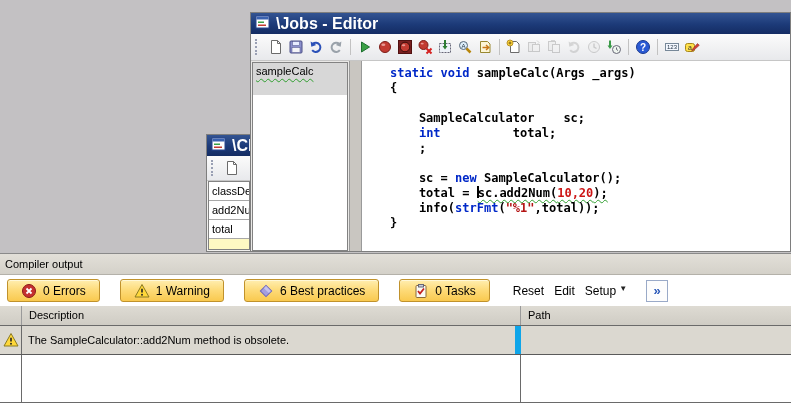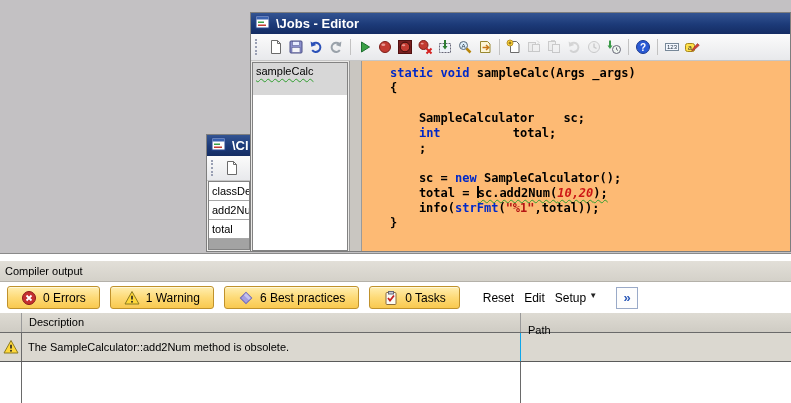--- a/index.html
+++ b/index.html
@@ -1,73 +1,73 @@
 <!DOCTYPE html>
 <html><head>
 <meta charset="utf-8">
 <style>
   html,body{margin:0;padding:0;background:#fff;}
   #stage{position:relative;width:791px;height:403px;background:#c3c1c3;overflow:hidden;
          font-family:"Liberation Sans",sans-serif;}
   .win{position:absolute;border:1px solid #7e7e7e;background:#f0efed;box-sizing:border-box;}
   .titlebar{height:21px;background:linear-gradient(#335492,#1c3a78 55%,#142c63);display:flex;
-            align-items:center;padding:0 4px;gap:5px;color:#fff;font-weight:bold;font-size:13px;
+            align-items:center;padding:0 4px;gap:5px;color:#fff;font-weight:bold;font-size:16px;
             overflow:hidden;white-space:nowrap;}
   .titlebar svg{flex:0 0 auto;}
   .toolbar{height:26px;background:linear-gradient(#fbfbfb,#e8e9ec);border-bottom:1px solid #c6c6c6;
            display:flex;align-items:center;padding:0 3px;gap:2px;overflow:hidden;}
   .grip{width:5px;height:16px;border-left:2px dotted #9aa0b4;margin:0 3px 0 1px;}
   .tbicon{width:18px;height:18px;display:flex;align-items:center;justify-content:center;flex:0 0 auto;}
   .tbicon.disabled{filter:grayscale(1);opacity:.45;}
   .tbsep{width:1px;height:16px;background:#c2c2c2;margin:0 3px;flex:0 0 auto;}
 
   
   #editor-window{left:250px;top:12px;width:541px;height:240px;z-index:2;display:flex;flex-direction:column;}
   .editor-content{flex:1;display:flex;min-height:0;background:#e9e8e6;}
   .method-pane{width:94px;background:#fff;border:1px solid #828282;margin:1px 0 0 1px;overflow:hidden;}
   .method-item{height:32px;line-height:16px;font-size:11px;padding-left:3px;background:#d7d7d7;}
   .sq-label{text-decoration:underline wavy #2f9e2f 1px;text-underline-offset:3px;}
   .splitter{width:11px;background:#c9c6c1;border-left:1px solid #9a9a9a;border-right:1px solid #9a9a9a;margin-left:1px;}
-  .code-area{flex:1;background:#fdba74;overflow:hidden;}
+  .code-area{flex:1;background:#ffffff;overflow:hidden;}
   pre.code{margin:0;padding:5px 0 0 28px;font-family:"DejaVu Sans Mono",monospace;font-size:12px;
            font-weight:bold;line-height:15px;}
   .codeline{height:15px;white-space:pre;}
-  .kw{color:#0028c8;}.pl{color:#000;}.num{color:#cc1616;font-style:italic;}.str{color:#b41414;}
+  .kw{color:#0028c8;}.pl{color:#000;}.num{color:#cc1616;}.str{color:#b41414;}
   .sq{text-decoration:underline wavy #2f9e2f 1px;text-underline-offset:2px;}
   .caret{display:inline-block;width:2px;height:12px;background:#000;vertical-align:-1px;margin-right:-1px;}
 
   
   #behind-window{left:206px;top:134px;width:46px;height:118px;z-index:1;display:flex;flex-direction:column;}
   #behind-window .toolbar{height:24px;}
-  .blist{flex:1;background:#a3a3a3;border:1px solid #828282;margin:0 1px 1px 1px;overflow:hidden;}
+  .blist{flex:1;background:#fef9c3;border:1px solid #828282;margin:0 1px 1px 1px;overflow:hidden;}
   .blist-item{height:18px;line-height:18px;font-size:11px;padding-left:3px;background:#fff;
               border-bottom:1px solid #a8a8a8;white-space:nowrap;}
 
   
   #compiler-window{left:0;top:253px;width:791px;height:150px;z-index:3;background:#fff;border:none;
                    border-top:1px solid #8a8a8a;}
   .cheader{height:20px;background:linear-gradient(#e2dfd8,#d4d1c9);border-bottom:1px solid #b4b1a9;
-           font-size:11px;display:flex;align-items:center;padding-left:5px;color:#000;margin-top:7px;}
+           font-size:11px;display:flex;align-items:center;padding-left:5px;color:#000;}
   .cbuttons{height:31px;display:flex;align-items:center;padding:0 7px;gap:10px;background:#fff;}
   .gold-btn{height:21px;display:flex;align-items:center;gap:6px;padding:0 13px;border:1px solid #c0922c;
             border-radius:3px;background:linear-gradient(#ffeeb0 0%,#fdda77 50%,#f9c94f 100%);
             font-size:12px;color:#000;box-shadow:inset 0 1px 0 #fff8d8;}
   .cicon{width:16px;height:16px;display:flex;align-items:center;justify-content:center;}
   .action{font-size:12px;margin:0 5px;display:flex;align-items:flex-start;gap:3px;color:#000;}
   .drop-arrow{font-size:8px;color:#222;}
   .chev-btn{width:20px;height:20px;border:1px solid #9aaac8;display:flex;align-items:center;
             justify-content:center;color:#2a58b8;font-weight:bold;background:#fdfdfd;font-size:13px;margin-left:4px;}
   .thead{height:19px;display:flex;background:linear-gradient(#dedbd3,#cfccc4);border-bottom:1px solid #6a6a6a;
          font-size:11px;color:#000;}
   .th-icon{width:22px;border-right:1px solid #9a9a9a;box-sizing:border-box;}
   .th-desc{width:499px;border-right:1px solid #9a9a9a;padding-left:7px;line-height:19px;box-sizing:border-box;}
-  .th-path{flex:1;padding-left:7px;line-height:19px;margin-top:8px;}
+  .th-path{flex:1;padding-left:7px;line-height:19px;}
   .trow{height:28px;display:flex;background:#dbd8d0;border-bottom:1px solid #5a5a5a;font-size:11px;align-items:stretch;}
   .td-icon{width:22px;display:flex;align-items:center;justify-content:center;border-right:1px solid #6a6a6a;box-sizing:border-box;}
-  .td-desc{width:499px;display:flex;align-items:center;padding-left:6px;border-right:1px solid #0ea5e9;box-sizing:border-box;}
+  .td-desc{width:499px;display:flex;align-items:center;padding-left:6px;border-right:6px solid #0ea5e9;box-sizing:border-box;}
   .td-path{flex:1;display:flex;align-items:center;padding-left:7px;}
   .tbody-rest{height:47px;position:relative;background:#fff;border-bottom:1px solid #6a6a6a;}
   .vline{position:absolute;top:0;bottom:0;width:1px;background:#6a6a6a;}
 </style>
 </head>
 <body>
 
 <div id="stage">
 
   <div class="win" id="behind-window">
@@ -256,21 +256,21 @@
         <pre class="code"><div class="codeline"><span class="kw">static</span><span class="pl"> </span><span class="kw">void</span><span class="pl"> sampleCalc(Args _args)</span></div><div class="codeline"><span class="pl">{</span></div><div class="codeline">&nbsp;</div><div class="codeline"><span class="pl">    SampleCalculator    sc;</span></div><div class="codeline"><span class="pl">    </span><span class="kw">int</span><span class="pl">          total;</span></div><div class="codeline"><span class="pl">    ;</span></div><div class="codeline">&nbsp;</div><div class="codeline"><span class="pl">    sc = </span><span class="kw">new</span><span class="pl"> SampleCalculator();</span></div><div class="codeline"><span class="pl">    total = </span><span class="caret"></span><span class="pl sq">sc.add2Num(</span><span class="num sq">10,20</span><span class="pl sq">);</span></div><div class="codeline"><span class="pl">    info(</span><span class="kw">strFmt</span><span class="pl">(</span><span class="str">"%1"</span><span class="pl">,total));</span></div><div class="codeline"><span class="pl">}</span></div></pre>
       </div>
     </div>
   </div>
 
   <div class="win" id="compiler-window">
     <div class="cheader">
       <span>Compiler output</span>
     </div>
     <div class="cbuttons">
-      <span style="display:flex;align-items:flex-end;gap:10px">
+      <span style="display:flex;align-items:flex-end;gap:20px">
           <div class="gold-btn">
             <span class="cicon">
               <svg width="16" height="16" viewBox="0 0 16 16">
                 <circle cx="8" cy="8" r="6.5" fill="#c53030" stroke="#8a1a1a"></circle>
                 <path d="M5.5 5.5l5 5m0-5l-5 5" stroke="#fff" stroke-width="1.8"></path>
               </svg>
             </span>
             <span>0 Errors</span>
           </div>
           <div class="gold-btn">

